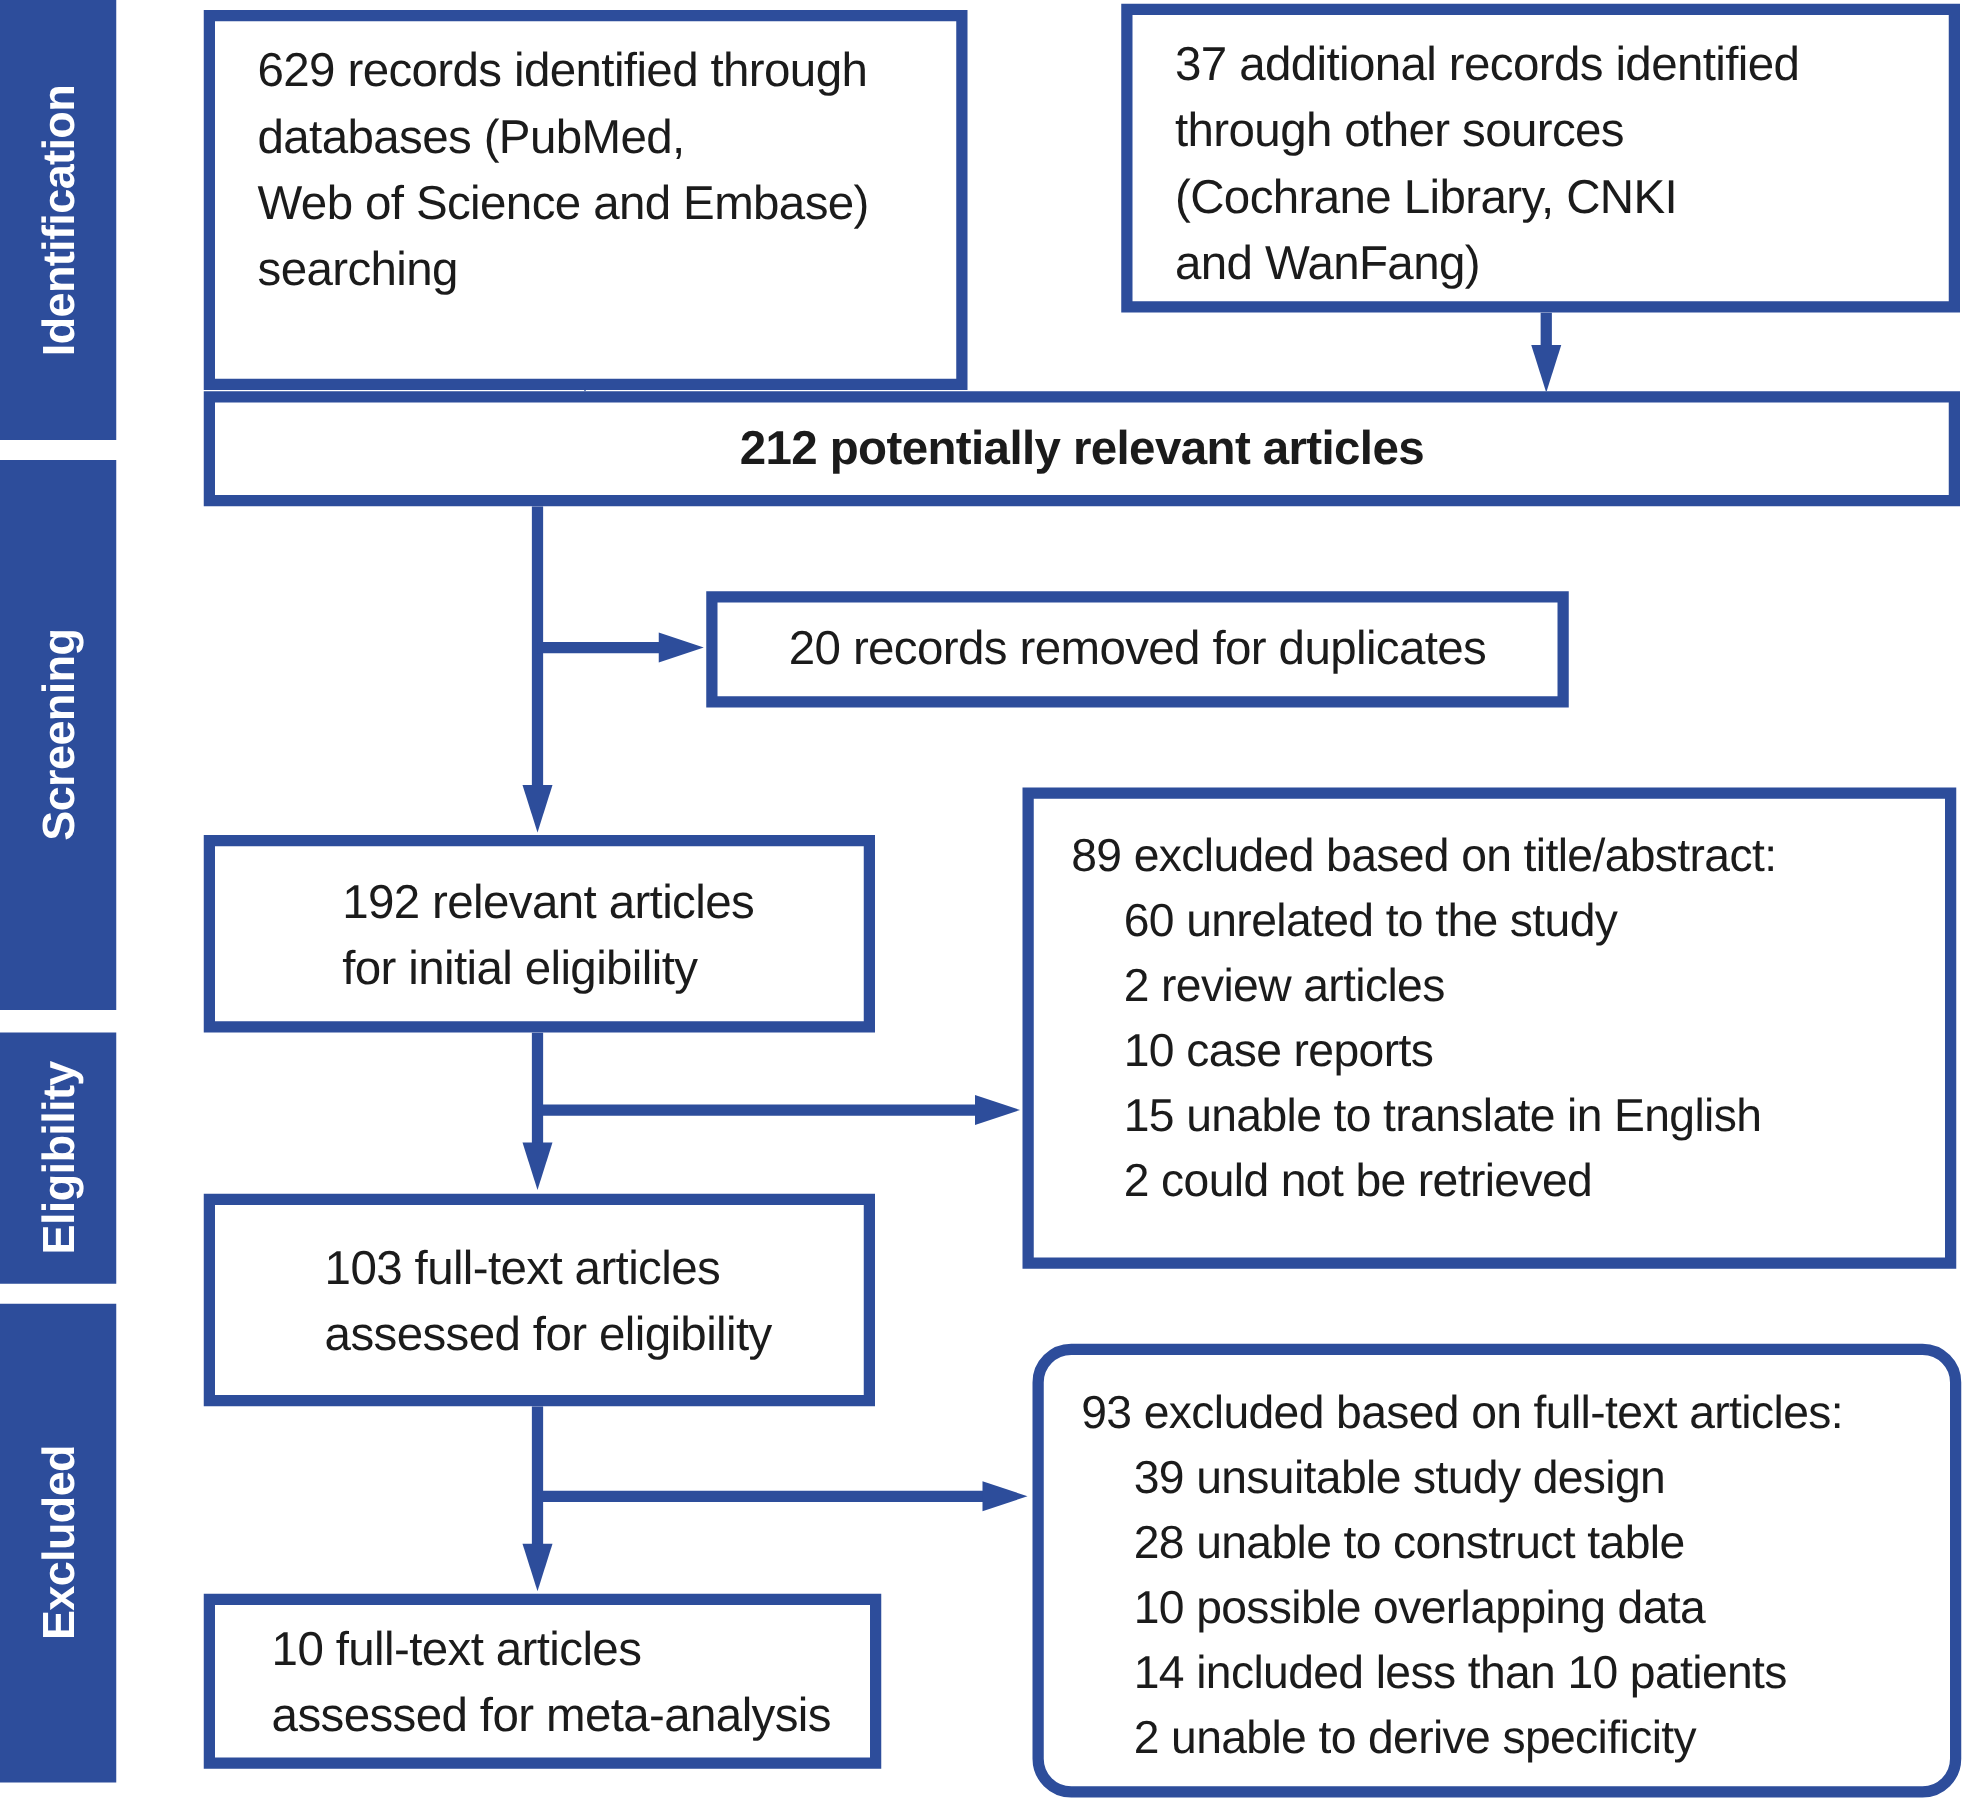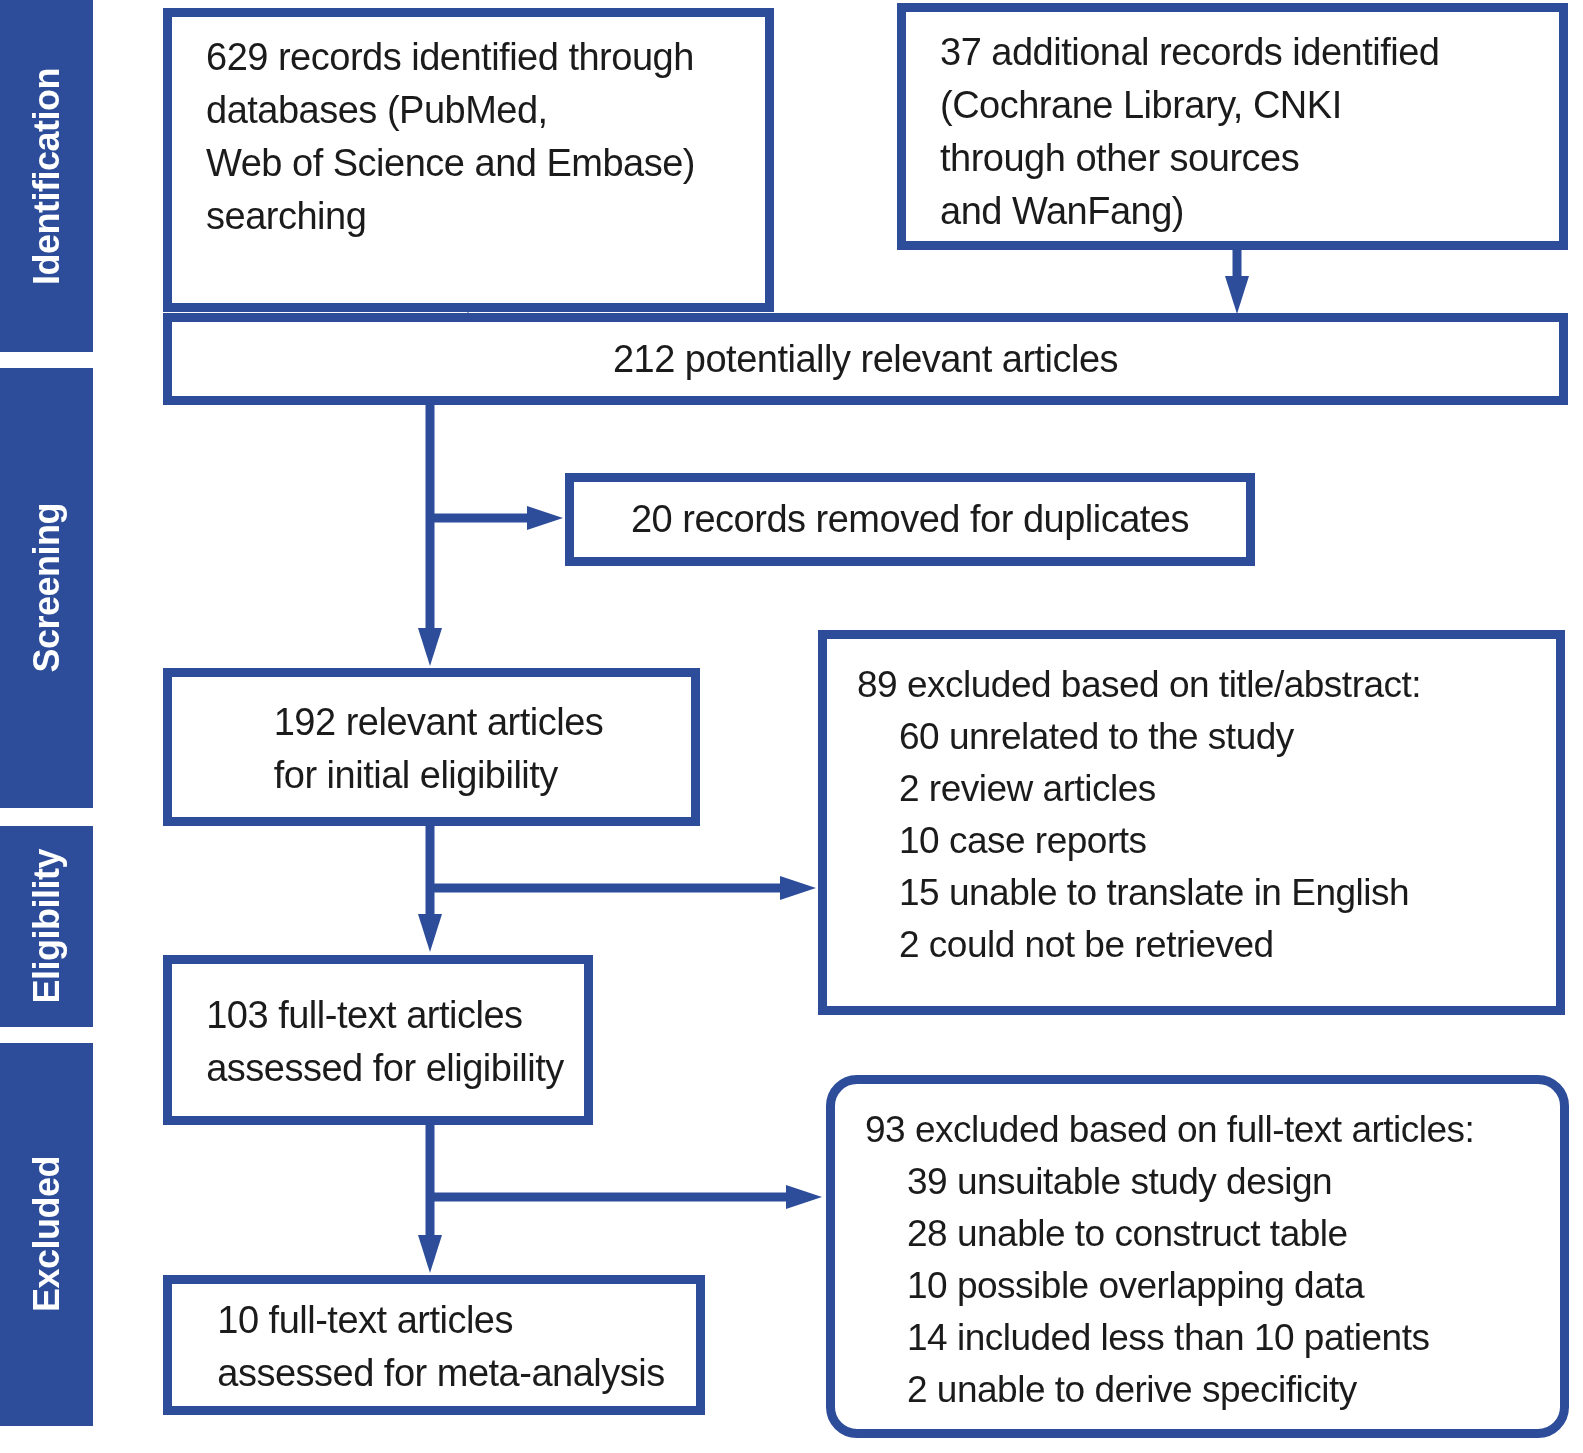--- a/index.html
+++ b/index.html
@@ -56,25 +56,25 @@
     display: flex;
     align-items: center;
     justify-content: center;
     text-align: center;
   }
   .fbox.vcenter { display: flex; align-items: center; justify-content: center; }
   .fbox .indent { padding-left: 42px; }
 
   .box-a { left: 163px; top: 8px;    width: 611px;  height: 304px; }
   .box-b { left: 897px; top: 3px;    width: 671px;  height: 247px; }
-  .box-c { left: 163px; top: 313px;  width: 1405px; height: 92px;  }
+  .box-c { left: 163px; top: 313px;  width: 1405px; height: 92px; font-weight: bold;  }
   .box-d { left: 565px; top: 473px;  width: 690px;  height: 93px;  }
   .box-e { left: 163px; top: 668px;  width: 537px;  height: 158px; }
   .box-f { left: 818px; top: 630px;  width: 747px;  height: 385px; font-size: 37px; line-height: 52px; }
-  .box-g { left: 163px; top: 955px;  width: 430px;  height: 170px; }
+  .box-g { left: 163px; top: 955px;  width: 537px;  height: 170px; }
   .box-h { left: 163px; top: 1275px; width: 542px;  height: 140px; }
   .box-i { left: 826px; top: 1075px; width: 743px;  height: 363px; font-size: 37px; line-height: 52px; border-radius: 31px; }
   .box-f .pad, .box-i .pad { padding: 20px 14px 10px 30px; }
 
   
   .arrows {
     position: absolute;
     left: 0;
     top: 0;
     width: 1583px;
@@ -134,22 +134,22 @@
       <div>629 records identified through</div>
       <div>databases (PubMed,</div>
       <div>Web of Science and Embase)</div>
       <div>searching</div>
     </div>
   </div>
 
   <div class="fbox box-b">
     <div class="pad">
       <div>37 additional records identified</div>
+      <div>through other sources</div>
       <div>(Cochrane Library, CNKI</div>
-      <div>through other sources</div>
       <div>and WanFang)</div>
     </div>
   </div>
 
   <div class="fbox box-c center-text">
     <div>212 potentially relevant articles</div>
   </div>
 
   <div class="fbox box-d center-text">
     <div>20 records removed for duplicates</div>

